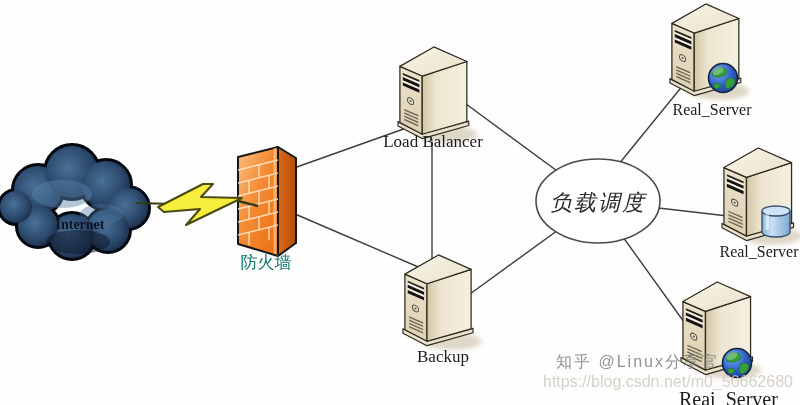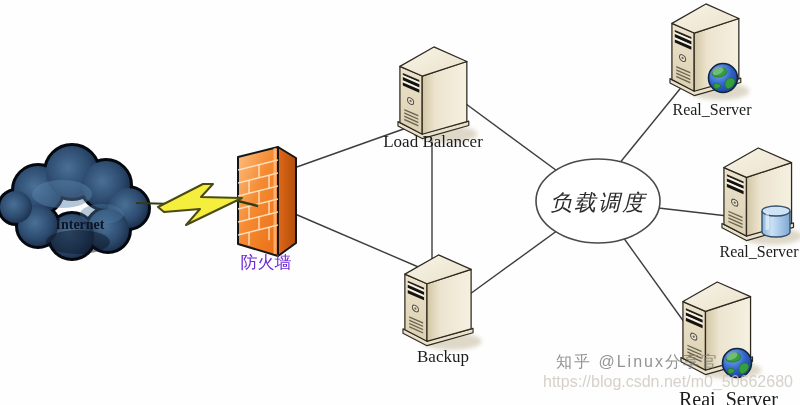--- a/index.html
+++ b/index.html
@@ -2,21 +2,21 @@
 <html><head>
 <meta charset="utf-8">
 <style>
   html,body{margin:0;padding:0;background:#fff;}
   .stage{position:relative;width:800px;height:405px;background:#fefefe;overflow:hidden;
          font-family:"Liberation Serif","DejaVu Serif",serif;}
   .stage svg{position:absolute;left:0;top:0;}
   .lbl{position:absolute;text-align:center;white-space:nowrap;color:#1c1c1c;
        font-family:"Liberation Serif","DejaVu Serif",serif;}
   .lbl-internet{left:42px;top:190px;width:76px;font-size:14px;font-weight:bold;color:#0e1422;margin-top:27px;}
-  .lbl-firewall{left:233px;top:251px;width:66px;font-size:17px;color:#6d28d9;}
+  .lbl-firewall{left:233px;top:251px;width:66px;font-size:17px;color:#0f766e;}
   .lbl-lb{left:380px;top:132px;width:106px;font-size:17px;}
   .lbl-backup{left:406px;top:347px;width:74px;font-size:17px;}
   .lbl-dispatcher{left:534px;top:188px;width:128px;font-size:22px;letter-spacing:2px;color:#2b2b2b;font-style:italic;}
   .lbl-rs1{left:665px;top:101px;width:94px;font-size:16px;}
   .lbl-rs2{left:712px;top:243px;width:94px;font-size:16px;}
   .lbl-rs3{left:679px;top:388px;width:94px;font-size:20px;}
   .wm-zhihu{left:556px;top:352px;font-family:"Liberation Sans","DejaVu Sans",sans-serif;
             font-size:16px;letter-spacing:2px;color:rgba(128,128,128,0.85);}
   .wm-csdn{left:543px;top:373px;font-family:Liberation Sans, sans-serif;
            font-size:16px;color:rgba(204,197,188,0.8);}

